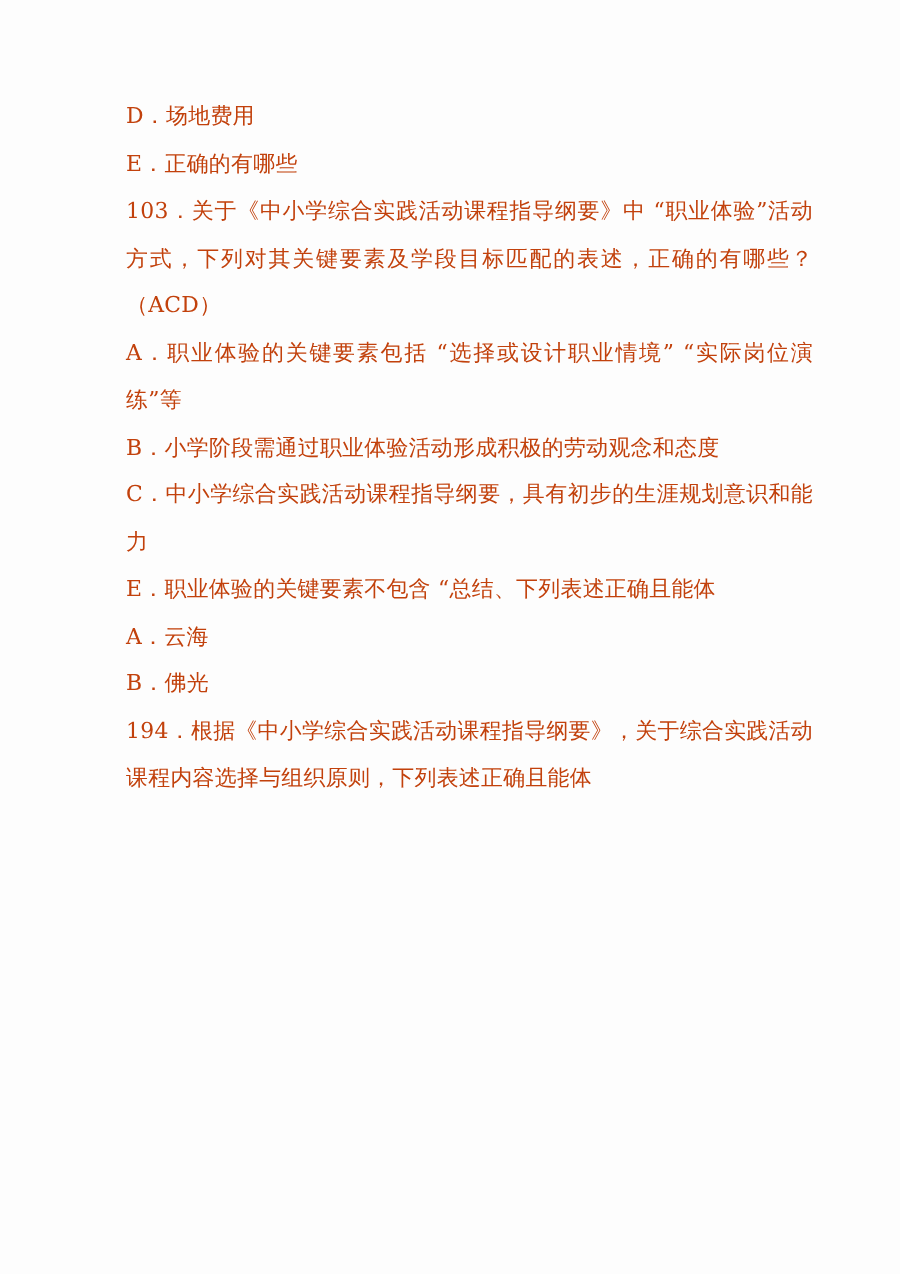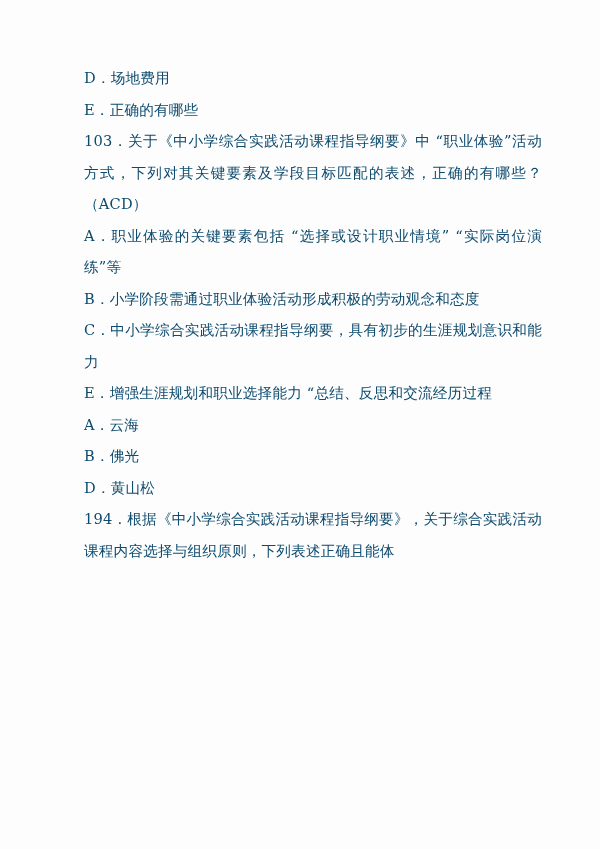--- a/index.html
+++ b/index.html
@@ -19,21 +19,21 @@
     width: 600px;
     height: 849px;
     background: #fdfdfd;
     box-sizing: border-box;
     padding: 62px 58px 20px 84px;
   }
   .doc-body {
     font-size: 14.6px;
     line-height: 31.5px;
     letter-spacing: 0.2px;
-    color: #0c4a6e;
+    color: #c2410c;
   }
   .para {
     margin: 0 0 0 0;
     text-align: justify;
     text-justify: inter-ideograph;
     white-space: pre-wrap;
   }
   .blk {
     margin-bottom: 0px;
   }
@@ -43,20 +43,19 @@
 
 <div class="page">
   <div class="doc-body">
 
     <p class="para blk">D．场地费用</p>
     <p class="para blk">E．正确的有哪些</p>
     <p class="para blk">103．关于《中小学综合实践活动课程指导纲要》中 “职业体验”活动方式，下列对其关键要素及学段目标匹配的表述，正确的有哪些？（ACD）</p>
     <p class="para blk">A．职业体验的关键要素包括 “选择或设计职业情境” “实际岗位演练”等</p>
     <p class="para blk">B．小学阶段需通过职业体验活动形成积极的劳动观念和态度</p>
     <p class="para blk">C．中小学综合实践活动课程指导纲要，具有初步的生涯规划意识和能力</p>
-    <p class="para blk">E．增强生涯规划和职业选择能力 “总结、反思和交流经历过程</p>
+    <p class="para blk">E．职业体验的关键要素不包含 “总结、下列表述正确且能体</p>
     <p class="para blk">A．云海</p>
     <p class="para blk">B．佛光</p>
-    <p class="para blk">D．黄山松</p>
     <p class="para blk">194．根据《中小学综合实践活动课程指导纲要》，关于综合实践活动课程内容选择与组织原则，下列表述正确且能体</p>
 
   </div>
 </div>
 
 </body></html>

